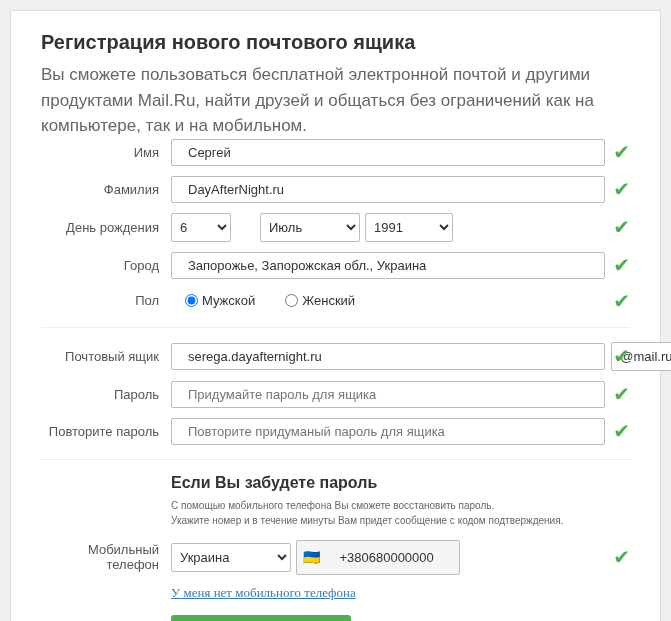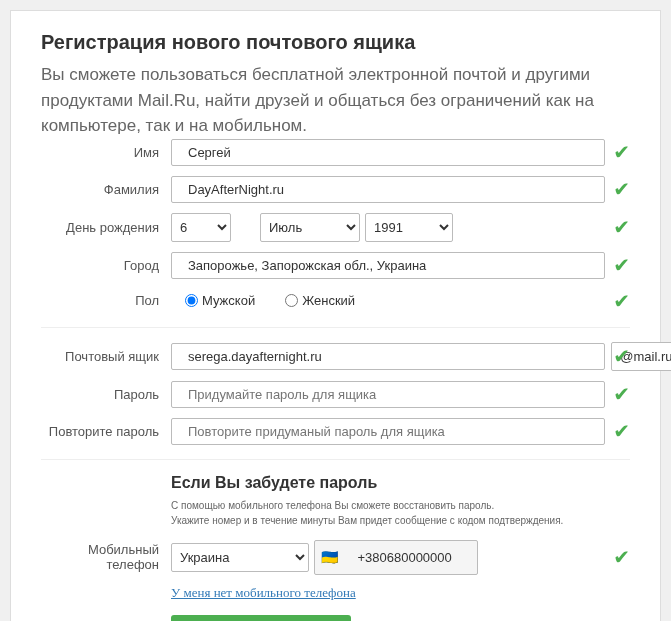--- a/index.html
+++ b/index.html
@@ -124,21 +124,21 @@
       color: #666;
       line-height: 1.5;
       margin-bottom: 12px;
     }
     .phone-row .form-control {
       display: flex;
       align-items: center;
       gap: 5px;
     }
     .phone-country-select {
-      width: 138px;
+      width: 120px;
     }
     .phone-flag {
       font-size: 14px;
     }
     .phone-input {
       width: 160px;
       flex: none;
     }
     .no-phone-link {
       color: #337ab7;

